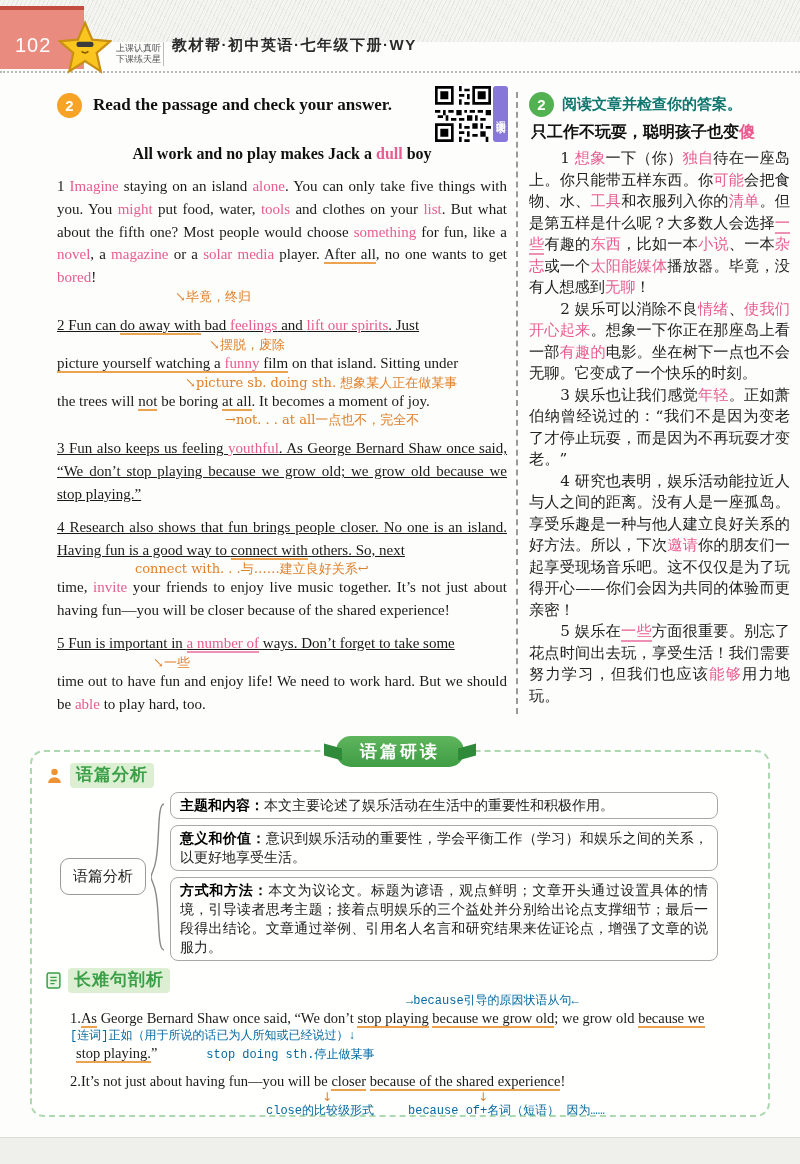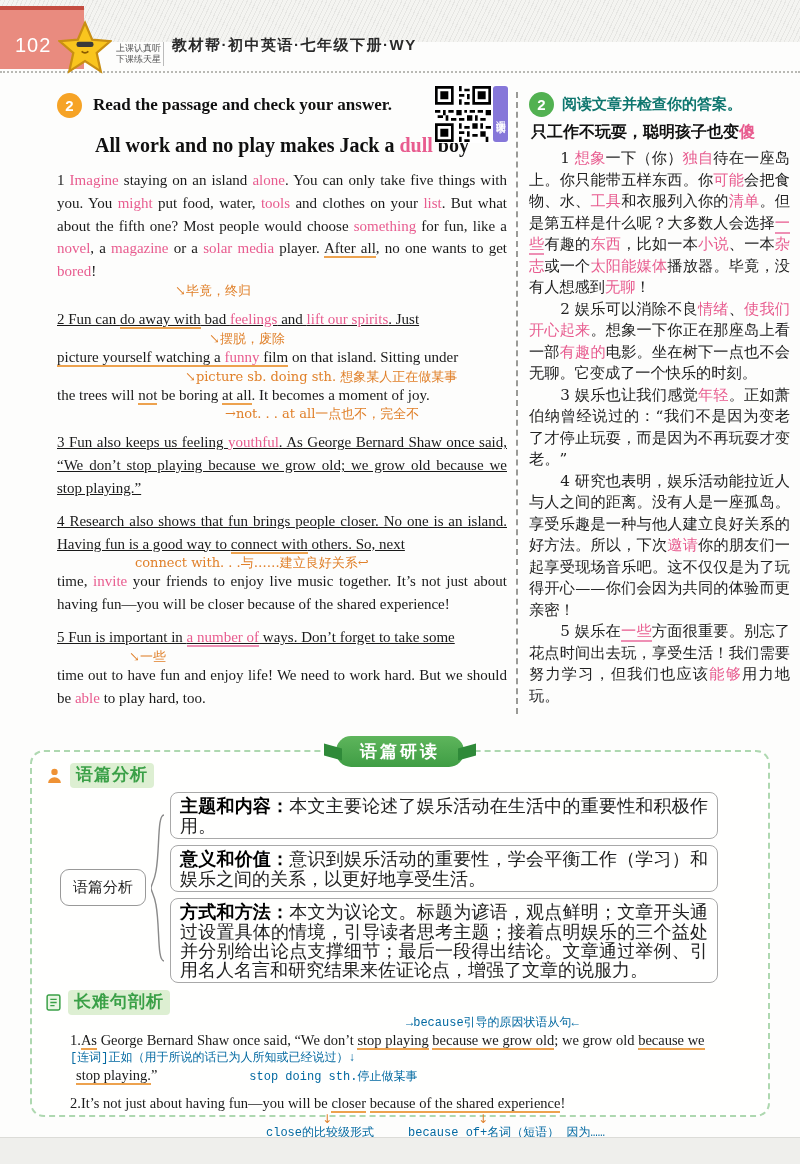--- a/index.html
+++ b/index.html
@@ -24,21 +24,21 @@
   .ex-row{display:flex;align-items:center;gap:11px;height:30px;}
   .num-badge{flex:0 0 auto;width:25px;height:25px;border-radius:50%;background:#f6a326;color:#fff;
      font:bold 15px "Liberation Sans",sans-serif;display:flex;align-items:center;justify-content:center;}
   .num-badge.green{background:#52b151;}
   .ex-title{font-weight:bold;font-size:17px;color:#101010;}
   .qr-box{position:absolute;right:-2px;top:-5px;display:flex;gap:2px;background:#fff;padding:1px;}
   .qr-svg{width:56px;height:56px;}
   .qr-label{width:15px;background:#8677d9;color:#fff;writing-mode:vertical-rl;text-orientation:upright;
      font:400 10px "Liberation Sans",sans-serif;display:flex;align-items:center;justify-content:center;
      border-radius:3px;letter-spacing:1px;}
-  .passage-title{text-align:center;font-weight:bold;font-size:20px;color:#101010;margin:14px 0 12px;}
+  .passage-title{text-align:center;font-weight:bold;font-size:16px;color:#101010;margin:25px 0 12px;}
   .para{font-size:15px;line-height:22.8px;text-align:justify;color:#1a1a1a;}
   .pgap{margin-top:10px;text-decoration:underline;}
   .ann{font-size:13px;line-height:15px;color:#e0802a;font-family:"DejaVu Serif",serif;}
   
   .r-pk{color:#e85c8f;}
   .r-ul{border-bottom:2px solid #eda24e;}
   .r-pkul{color:#e85c8f;border-bottom:2px solid #eda24e;}
   .r-pku{color:#e85c8f;border-bottom:2px solid #ee8fb4;}
   
   .r-head{display:flex;align-items:center;gap:8px;height:28px;}
@@ -55,21 +55,21 @@
   .ribbon::before,.ribbon::after{content:"";position:absolute;top:10px;width:18px;height:12px;background:#2f8a39;z-index:-1;}
   .ribbon::before{left:-12px;transform:skewY(16deg);}
   .ribbon::after{right:-12px;transform:skewY(-16deg);}
   .sec-head{display:flex;align-items:center;gap:7px;margin:12px 0 0 14px;height:22px;}
   .sec-head .txt{font:bold 17px "Liberation Sans",sans-serif;color:#3aa047;background:#ddefd2;
      padding:0 6px 2px;border-radius:4px;letter-spacing:1px;}
   .diagram{display:flex;align-items:center;margin:6px 0 0 28px;}
   .dia-label{border:1.5px solid #999;border-radius:9px;padding:8px 12px;font-size:15px;color:#222;white-space:nowrap;}
   .brace{margin:0 3px 0 5px;flex:0 0 auto;}
   .dia-boxes{display:flex;flex-direction:column;gap:6px;width:548px;}
-  .dia-box{border:1.5px solid #a8a8a8;border-radius:8px;padding:3px 9px;font-size:18px;line-height:19px;
+  .dia-box{border:1.5px solid #a8a8a8;border-radius:8px;padding:3px 9px;font-size:14px;line-height:19px;
      color:#222;font-family:"DejaVu Serif",serif;text-align:justify;}
   .dia-box b{font-family:"Liberation Sans",sans-serif;color:#000;}
   .sent-wrap{margin:2px 0 0 38px;width:684px;font-size:14.5px;line-height:19px;color:#1a1a1a;}
   .note{color:#0369a1;font-size:12px;line-height:16px;font-family:Liberation Mono, monospace;}
   .flexrow{display:flex;align-items:baseline;}
   .arrow-dn{color:#e0802a;font-family:"DejaVu Sans",sans-serif;font-size:12px;line-height:12px;}
   .page-bottom{position:absolute;left:0;right:0;bottom:0;height:26px;background:#efefec;border-top:1px solid #dcdcd8;}
 </style>
 </head>
 <body>
@@ -130,21 +130,21 @@
     <div class="para"><span>the trees will </span><span class="r-ul">not</span><span> be boring </span><span class="r-ul">at all</span><span>. It becomes a moment of joy.</span></div>
     <div class="ann" style="margin-left:168px">→not. . . at all一点也不，完全不</div>
 
     <div class="para pgap"><span>3 Fun also keeps us feeling </span><span class="r-pk">youthful</span><span>. As George Bernard Shaw once said, “We don’t stop playing because we grow old; we grow old because we stop playing.”</span></div>
 
     <div class="para pgap"><span>4 Research also shows that fun brings people closer. No one is an island. Having fun is a good way to </span><span class="r-ul">connect with</span><span> others. So, next</span></div>
     <div class="ann" style="margin-left:78px">connect with. . .与……建立良好关系↩</div>
     <div class="para"><span>time, </span><span class="r-pk">invite</span><span> your friends to enjoy live music together. It’s not just about having fun—you will be closer because of the shared experience!</span></div>
 
     <div class="para pgap"><span>5 Fun is important in </span><span class="r-pku">a number of</span><span> ways. Don’t forget to take some</span></div>
-    <div class="ann" style="margin-left:72px">↘一些</div>
+    <div class="ann" style="margin-left:96px">↘一些</div>
     <div class="para"><span>time out to have fun and enjoy life! We need to work hard. But we should be </span><span class="r-pk">able</span><span> to play hard, too.</span></div>
   </div>
 
   <div class="right-col">
     <div class="r-head">
       <span class="num-badge green">2</span>
       <span class="r-head-title">阅读文章并检查你的答案。</span>
     </div>
     <div class="r-title"><span>只工作不玩耍，聪明孩子也变</span><span class="r-pk">傻</span></div>
     <div class="c-para"><span>1 </span><span class="r-pk">想象</span><span>一下（你）</span><span class="r-pk">独自</span><span>待在一座岛上。你只能带五样东西。你</span><span class="r-pk">可能</span><span>会把食物、水、</span><span class="r-pk">工具</span><span>和衣服列入你的</span><span class="r-pk">清单</span><span>。但是第五样是什么呢？大多数人会选择</span><span class="r-pku">一些</span><span>有趣的</span><span class="r-pk">东西</span><span>，比如一本</span><span class="r-pk">小说</span><span>、一本</span><span class="r-pk">杂志</span><span>或一个</span><span class="r-pk">太阳能媒体</span><span>播放器。毕竟，没有人想感到</span><span class="r-pk">无聊</span><span>！</span></div>
@@ -184,21 +184,21 @@
       </svg>
       <span class="txt">长难句剖析</span>
     </div>
 
     <div class="sent-wrap">
       <div class="note" style="margin-left:336px">→because引导的原因状语从句←</div>
       <div><span>1.</span><span class="r-ul">As</span><span> George Bernard Shaw once said, “We don’t </span><span class="r-ul">stop playing</span><span> </span><span class="r-ul">because we grow old</span><span>; we grow old </span><span class="r-ul">because we</span></div>
       <div class="note">[连词]正如（用于所说的话已为人所知或已经说过）↓</div>
       <div class="flexrow">
         <div style="margin-left:6px"><span class="r-ul">stop playing.</span><span>”</span></div>
-        <div class="note" style="margin-left:92px">stop doing sth.停止做某事</div>
+        <div class="note" style="margin-left:49px">stop doing sth.停止做某事</div>
       </div>
 
       <div style="margin-top:9px"><span>2.It’s not just about having fun—you will be </span><span class="r-ul">closer</span><span> </span><span class="r-ul">because of the shared experience</span><span>!</span></div>
       <div class="flexrow">
         <span class="arrow-dn" style="margin-left:252px">↓</span>
         <span class="arrow-dn" style="margin-left:146px">↓</span>
       </div>
       <div class="flexrow">
         <span class="note" style="margin-left:196px">close的比较级形式</span>
         <span class="note" style="margin-left:34px">because of+名词（短语） 因为……</span>

